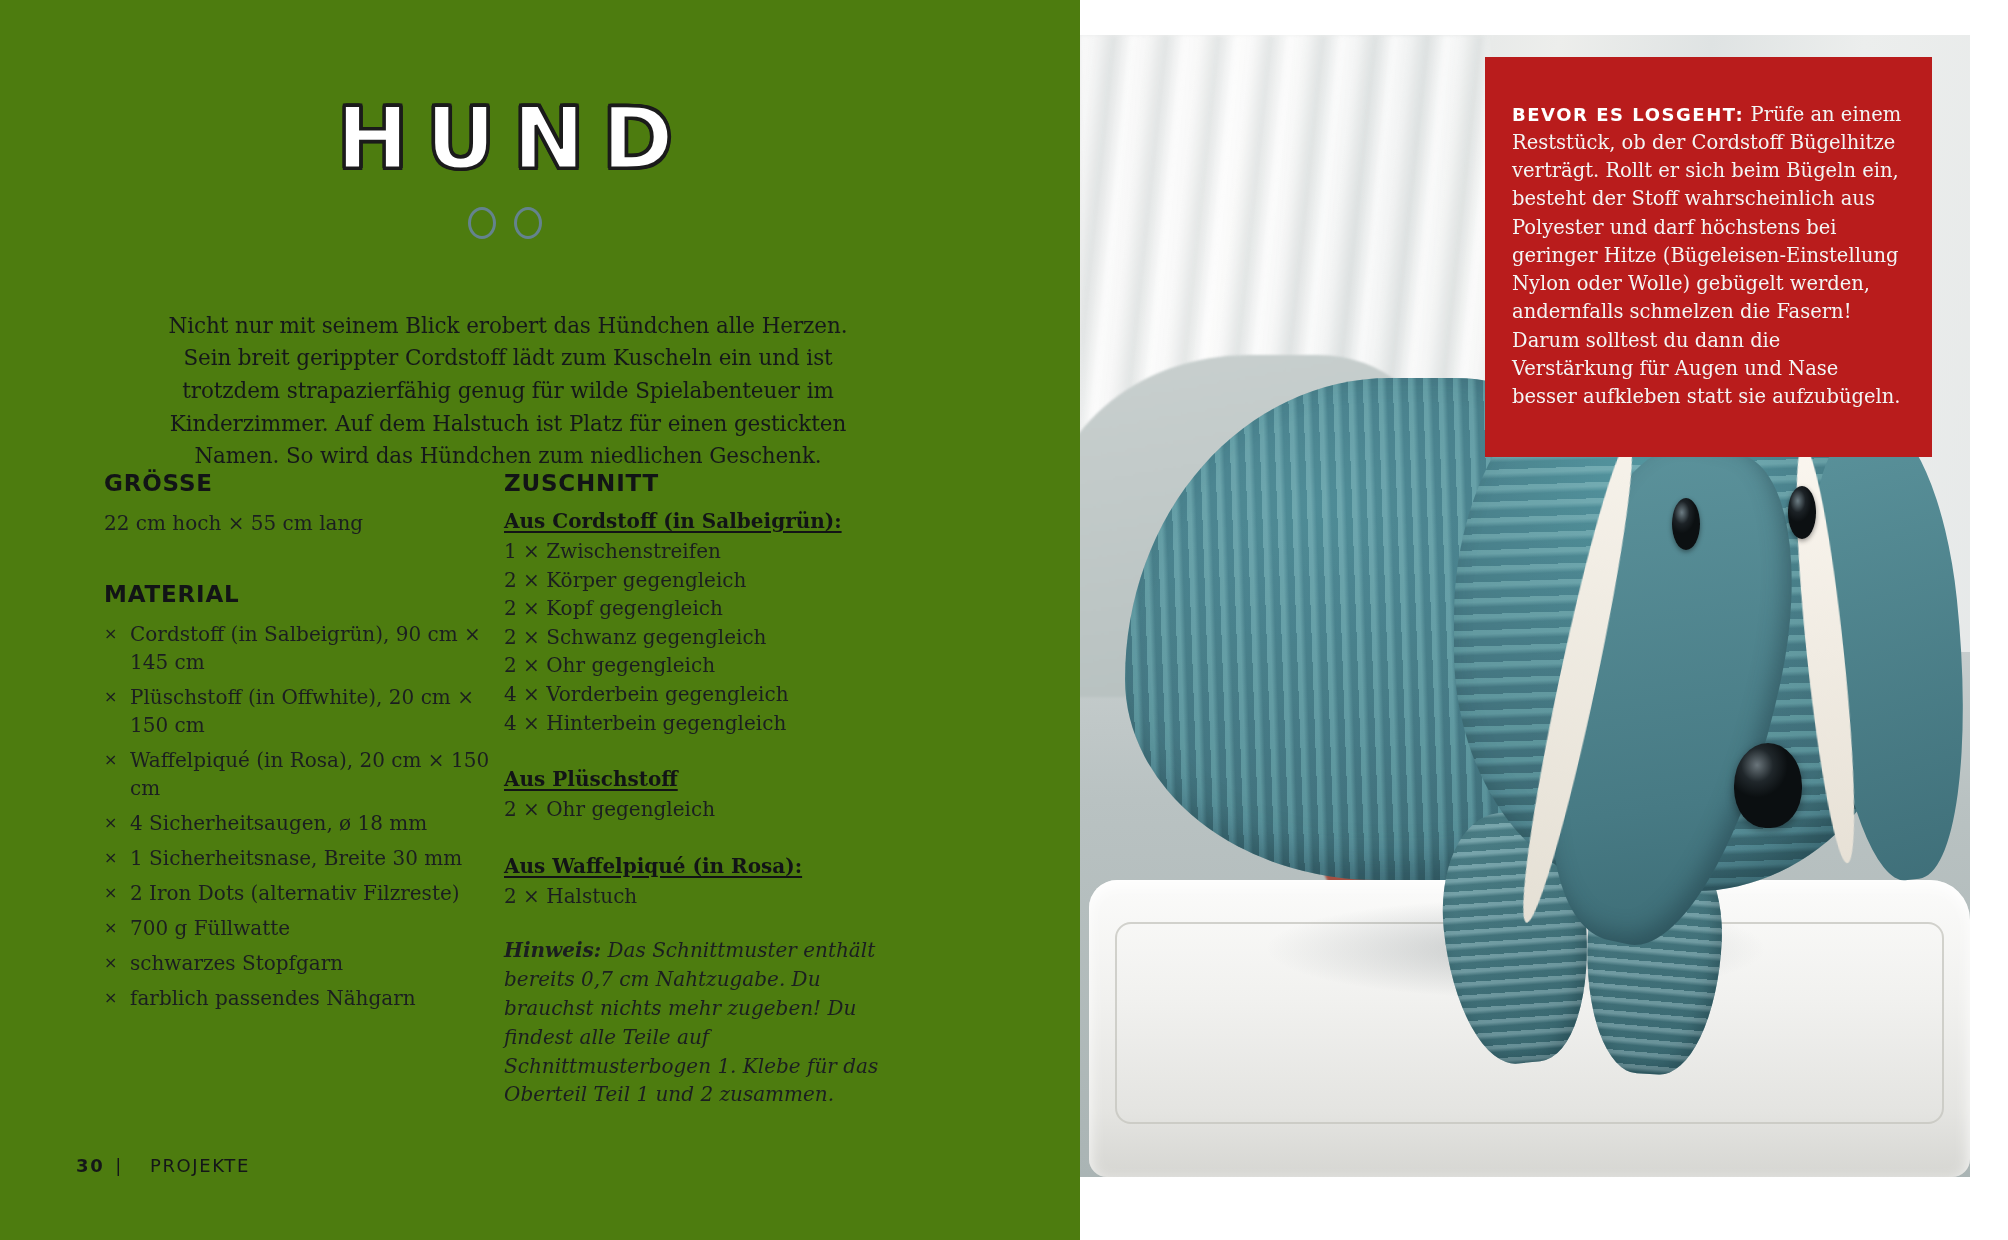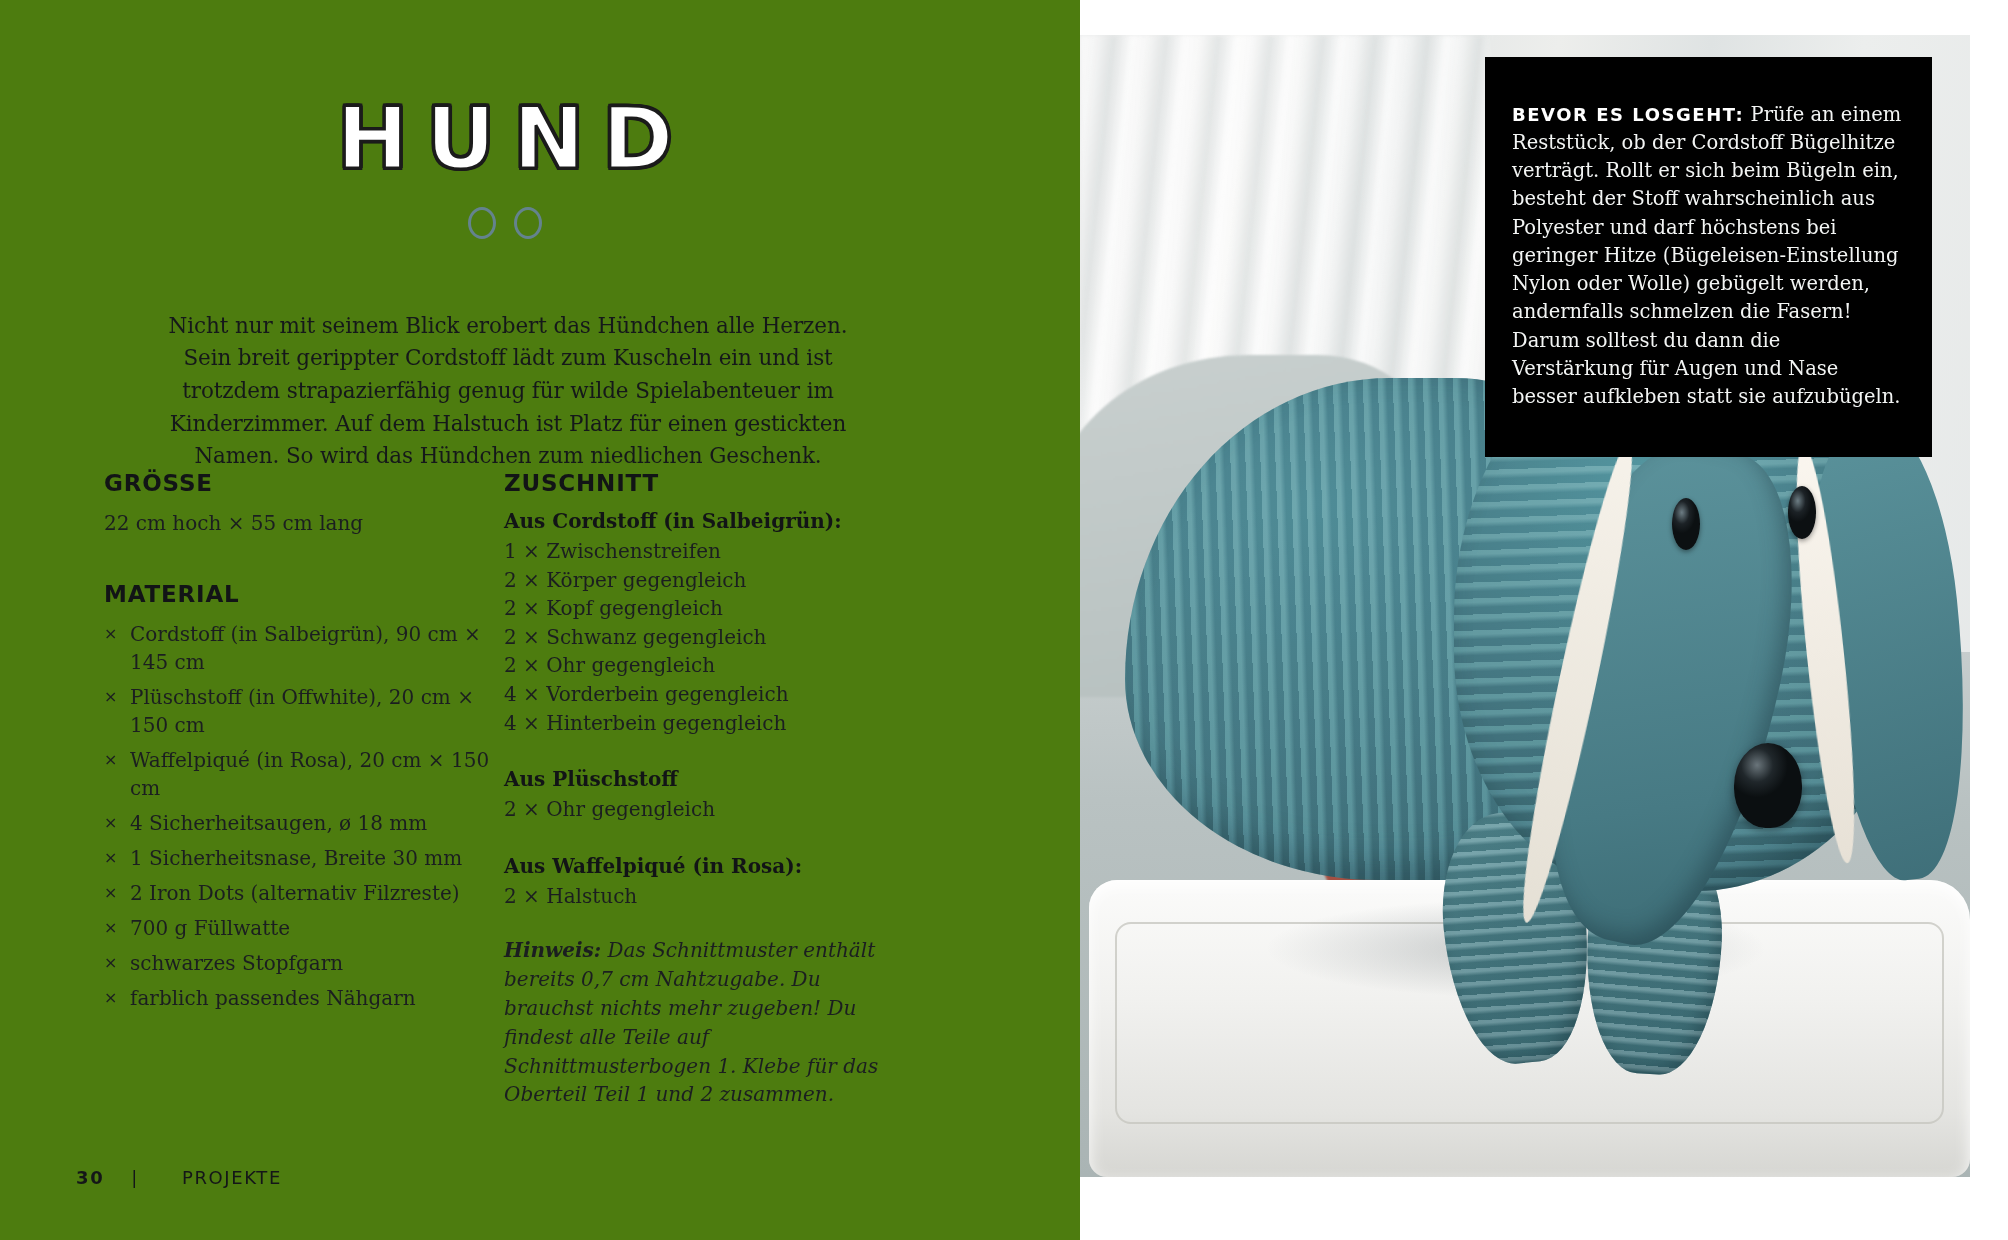--- a/index.html
+++ b/index.html
@@ -135,20 +135,21 @@
     font-size: 16px;
     color: #1b1e20;
     line-height: 1.75;
   }
 
   .cut-sub {
     font-family: "DejaVu Serif", "Liberation Serif", serif;
     font-size: 20px;
     font-weight: 700;
     color: #121416;
+    text-decoration: underline;
     text-underline-offset: 3px;
     margin: 0 11px 4px 0;
     display: inline-block;
   }
   .cut-group { margin-bottom: 30px; }
   .cut-group:last-of-type { margin-bottom: 0; }
   .cut-line {
     font-family: "DejaVu Serif", "Liberation Serif", serif;
     font-size: 20px;
     line-height: 1.43;
@@ -166,24 +167,24 @@
   }
   .hinweis b {
     font-weight: 700;
     font-style: italic;
   }
 
   
   .footer {
     position: absolute;
     left: 76px;
-    bottom: 52px;
+    bottom: 64px;
     display: flex;
     align-items: flex-end;
-    gap: 27px;
+    gap: 11px;
     font-family: "DejaVu Sans", sans-serif;
     font-size: 18px;
     letter-spacing: 0.09em;
     color: #141618;
   }
   .footer .pg { font-weight: 700; }
   .footer .sep { color: #141618; font-weight: 400; }
   .footer .lbl { font-weight: 400; margin-left: 16px; }
 
   
@@ -499,20 +500,20 @@
       <div class="dog-head">
         <div class="ribs-v"></div>
       </div>
       <div class="dog-ear"></div>
       <div class="dog-ear2"></div>
       <div class="dog-eye l"></div>
       <div class="dog-eye r"></div>
       <div class="dog-nose"></div>
     </div>
 
-    <div class="callout" style="background: #000000;">
+    <div class="callout" style="background: #b91c1c;">
       <p class="callout-text">
         <span class="callout-head">BEVOR ES LOSGEHT:</span><span> Prüfe an einem Reststück, ob der Cordstoff Bügelhitze verträgt. Rollt er sich beim Bügeln ein, besteht der Stoff wahrscheinlich aus Polyester und darf höchstens bei geringer Hitze (Bügeleisen-Einstellung Nylon oder Wolle) gebügelt werden, andernfalls schmelzen die Fasern! Darum solltest du dann die Verstärkung für Augen und Nase besser aufkleben statt sie aufzubügeln.</span>
       </p>
     </div>
   </div>
 
 </div>
 
 </body></html>

